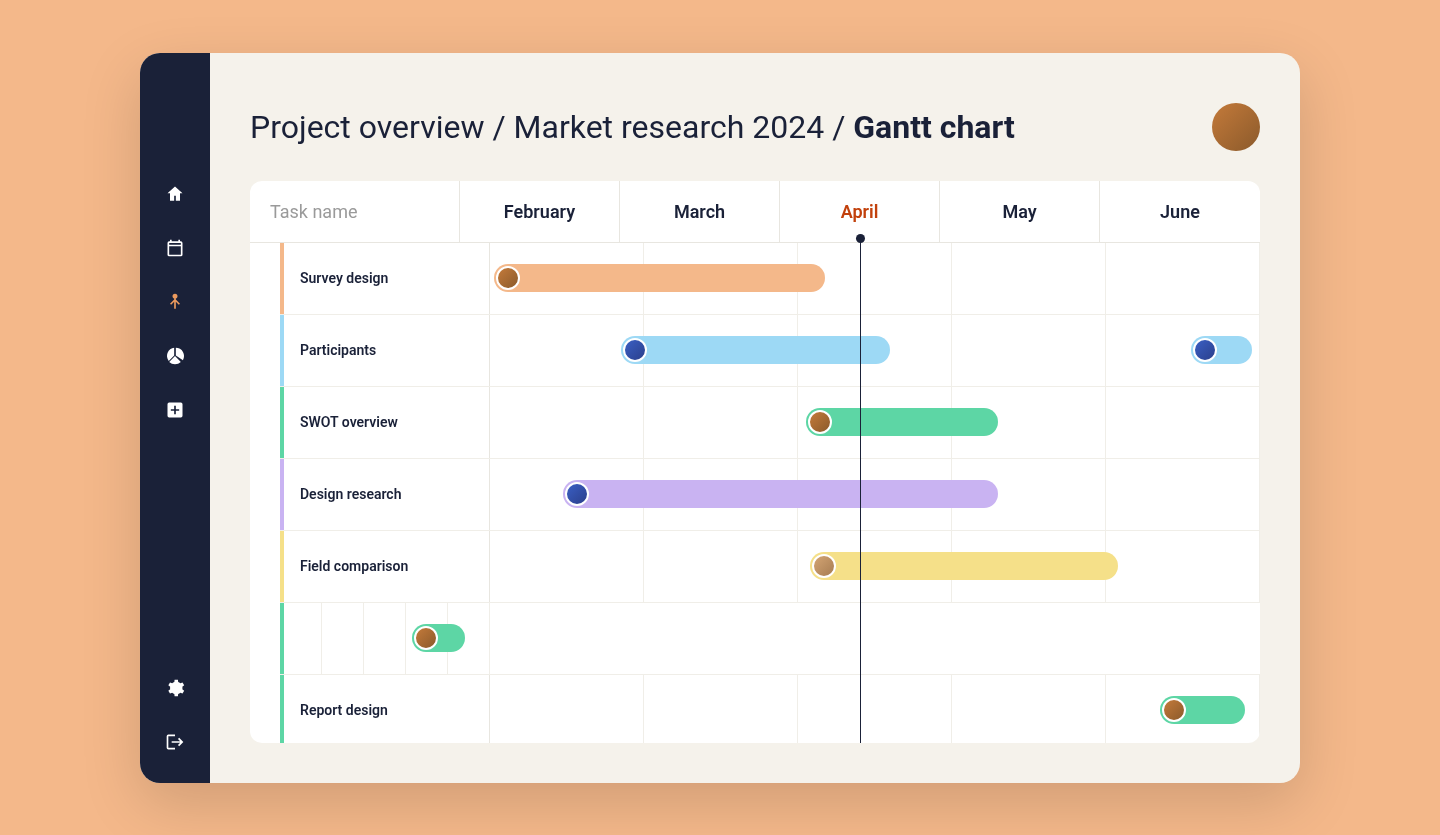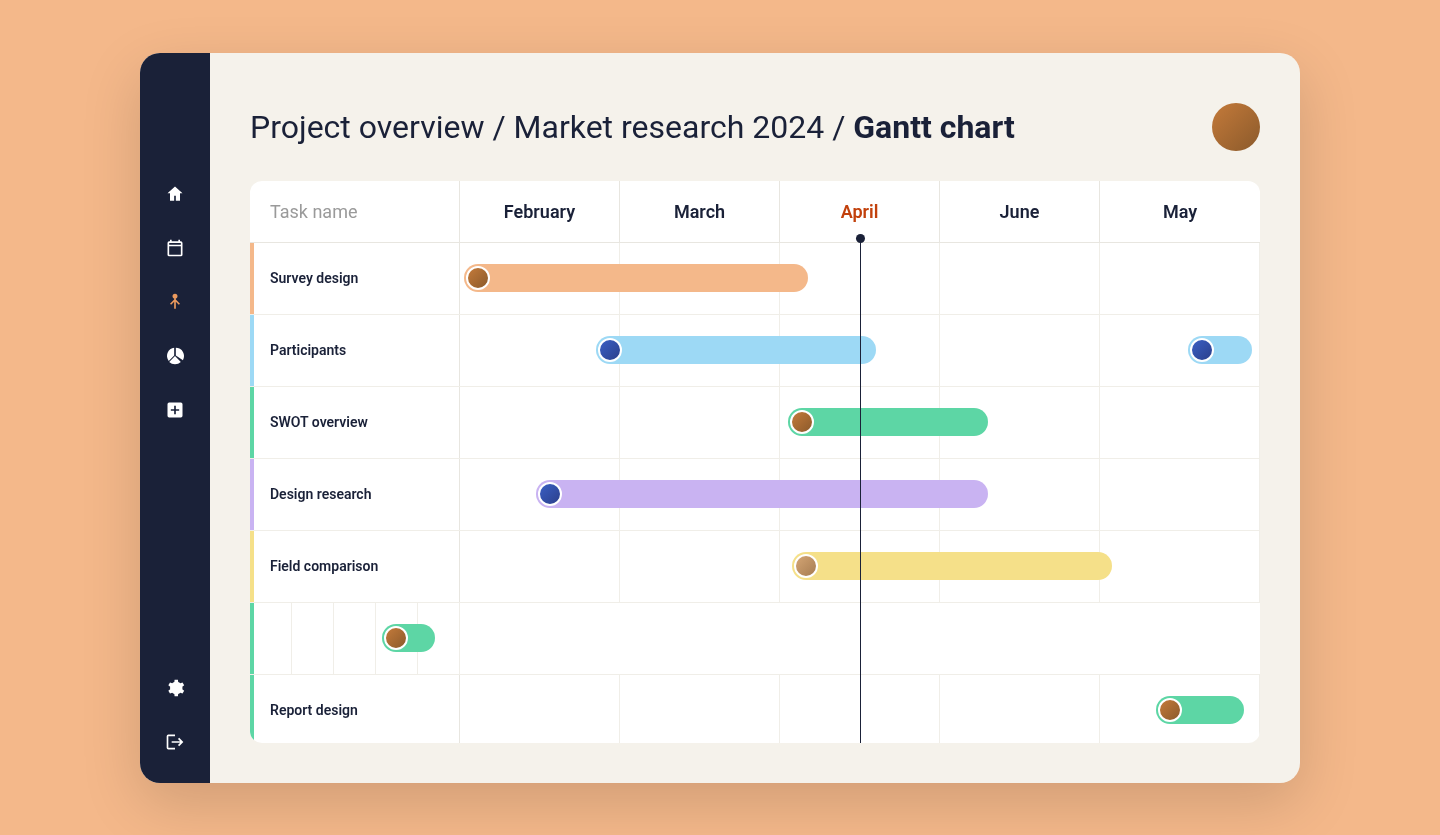--- a/index.html
+++ b/index.html
@@ -158,20 +158,21 @@
       left: -4px;
       width: 9px;
       height: 9px;
       background: #1a2138;
       border-radius: 50%;
     }
     
     .gantt-body {
       display: flex;
       flex-direction: column;
+      padding-left: 30px;
     }
     
     .gantt-row {
       display: grid;
       grid-template-columns: 210px 1fr;
       border-bottom: 1px solid #f0eee8;
       height: 72px;
       position: relative;
     }
     
@@ -306,22 +307,22 @@
       </div>
       <div class="avatar"></div>
     </div>
 
     <div class="gantt-container">
       <div class="gantt-header" id="gantt-header">
           <div class="gantt-header-cell">Task name</div>
           <div class="gantt-header-cell">February</div>
           <div class="gantt-header-cell">March</div>
           <div class="gantt-header-cell current">April<div class="timeline-marker"></div></div>
+          <div class="gantt-header-cell">May</div>
           <div class="gantt-header-cell">June</div>
-          <div class="gantt-header-cell">May</div>
         </div>
       <div class="gantt-body" id="gantt-body">
           <div class="gantt-row orange">
             <div class="task-name">Survey design</div>
             <div class="task-timeline">
               <div class="timeline-cell"></div>
               <div class="timeline-cell"></div>
               <div class="timeline-cell"></div>
               <div class="timeline-cell"></div>
               <div class="timeline-cell"></div>

